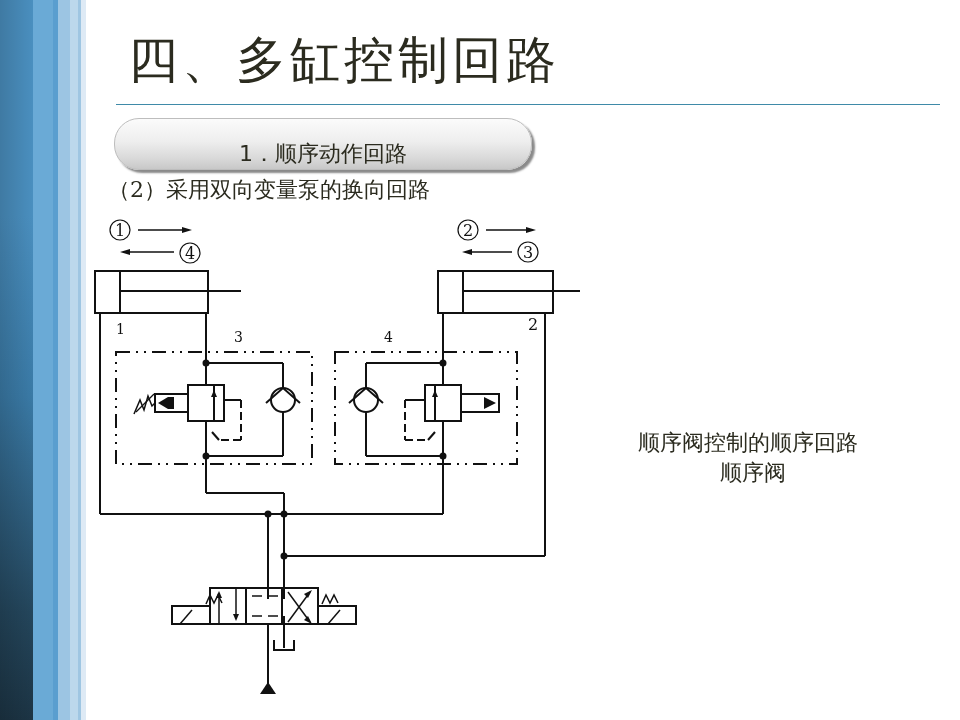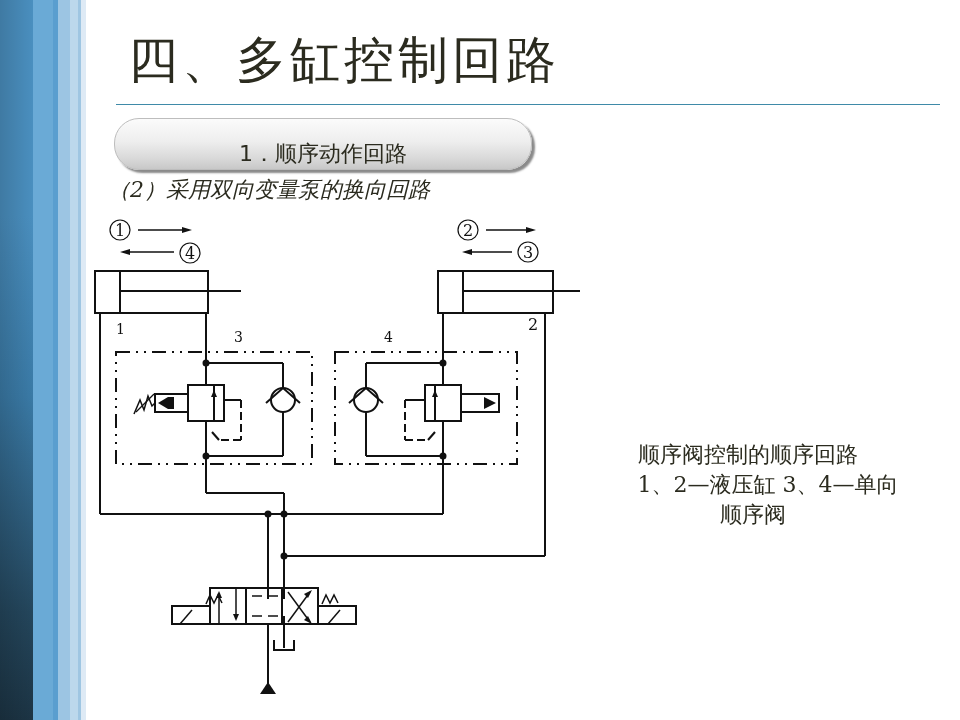--- a/index.html
+++ b/index.html
@@ -20,26 +20,26 @@
            font-family:"DejaVu Serif", "Liberation Serif", serif; line-height:64px; white-space:nowrap; }
   .rule { position:absolute; left:116px; top:104px; width:824px; height:1px; background:#3f8aa8; }
 
   .pill { position:absolute; left:114px; top:118px; width:416px; height:50px; border-radius:25px;
           background:linear-gradient(to bottom, #fbfbfb 0%, #eeeeee 45%, #d8d8d8 80%, #c8c8c8 100%);
           border:1px solid #bdbdbd; box-shadow:3px 3px 2px #8a8a8a;
           display:flex; align-items:flex-end; justify-content:center; }
   .pill span { font-size:22px; color:#2b2b1f; font-weight:normal; }
 
   .subtitle { position:absolute; left:108px; top:175px; font-size:22px; color:#2b2b1f; white-space:nowrap;
-              font-family:"DejaVu Serif", "Liberation Serif", serif;font-style:italic; }
+              font-family:"DejaVu Serif", "Liberation Serif", serif; }
 
   .diagram { position:absolute; left:88px; top:210px; width:502px; height:492px; background:#fff; }
   .diagram svg { position:absolute; left:0; top:0; }
 
-  .caption { position:absolute; left:596px; top:440px; width:344px; text-align:center; color:#2b2b1f;
+  .caption { position:absolute; left:596px; top:428px; width:344px; text-align:center; color:#2b2b1f;
              font-size:22px; line-height:30px; font-family:"DejaVu Serif", "Liberation Serif", serif; }
   .caption .l1 { display:block; padding-right:40px; }
   .caption .l2 { display:block; }
   .caption .l3 { display:block; padding-right:30px; }
 </style>
 </head>
 <body>
 
 <div class="stripes">
   <div class="s s1"></div>
@@ -203,15 +203,14 @@
       <line x1="180" y1="414" x2="180" y2="474"></line>
       <polygon points="180,472 172,484 188,484" fill="#111" stroke="none"></polygon>
       <line x1="196" y1="406" x2="196" y2="438"></line>
       <polyline points="186,430 186,440 206,440 206,430"></polyline>
     </g>
   </svg>
 </div>
 
 <div class="caption">
   <span class="l1">顺序阀控制的顺序回路</span>
-  <span class="l2">1、2—液压缸  3、4—单向</span>
   <span class="l3">顺序阀</span>
 </div>
 
 </body></html>

